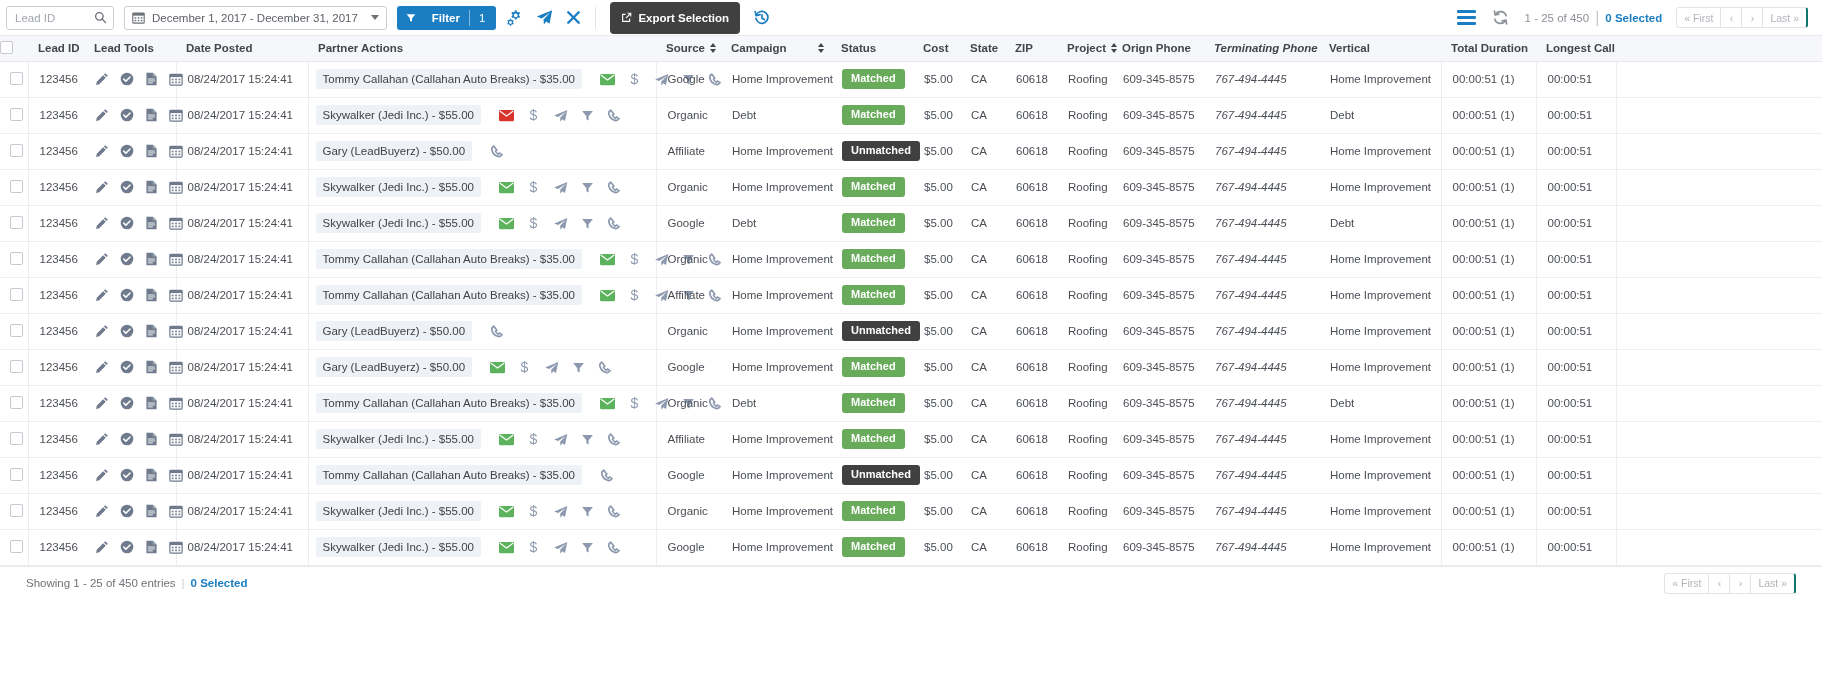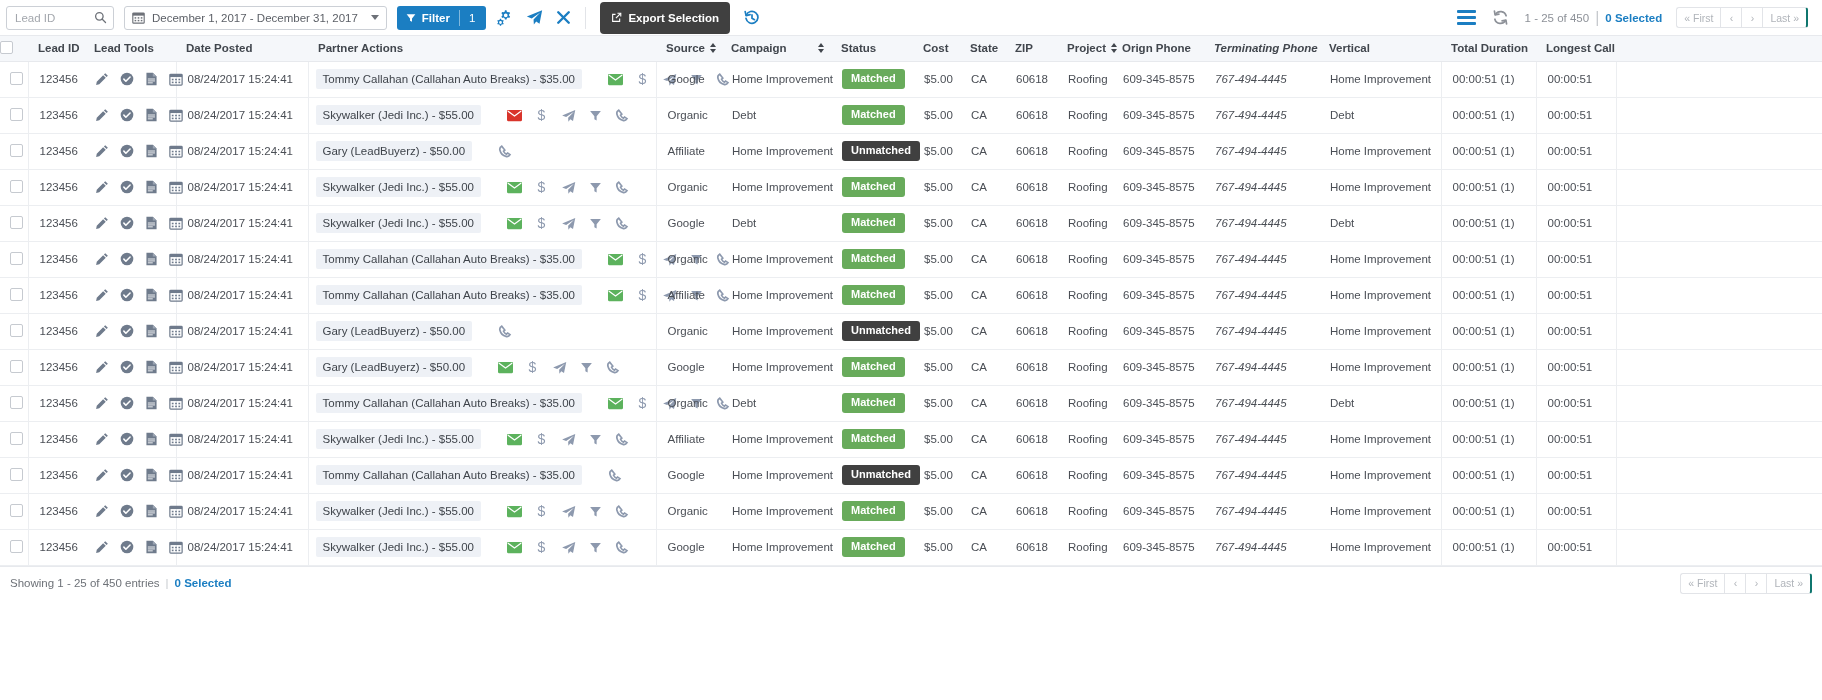--- a/index.html
+++ b/index.html
@@ -64,21 +64,21 @@
     height: 24px;
     background: #1b7ec2;
     border-radius: 3px;
     color: #fff;
     font-size: 11.5px;
     font-weight: bold;
     padding: 0 0 0 9px;
     margin-right: 10px;
     cursor: pointer;
   }
-  .filter-btn .lbl { margin-left: 6px; }
+  .filter-btn .lbl { margin-left: 16px; }
   .filter-divider {
     width: 1px; height: 16px; background: rgba(255,255,255,.45);
     margin: 0 9px;
   }
   .filter-count { padding-right: 11px; font-weight: normal; }
 
   .tool-icons { display: flex; align-items: center; gap: 13px; margin-right: 14px; }
   .tb-sep { width: 1px; height: 22px; background: #e2e4e8; margin-right: 14px; }
 
   .export-btn {
@@ -180,21 +180,21 @@
     cursor: pointer;
   }
   thead .cb { border-color: #c6cad0; }
 
   td .pad { padding-left: 10px; }
   .vline-l { border-left: 1px solid #eceef1; }
 
   .tools-cell { display: flex; align-items: center; gap: 11px; padding-left: 10px; }
   .tool-ic { cursor: pointer; display: block; }
 
-  .partner-cell { display: flex; align-items: center; padding-left: 6px; gap: 12px; }
+  .partner-cell { display: flex; align-items: center; padding-left: 6px; gap: 4px; }
   .partner-chip {
     background: #eef1f6;
     color: #3e434a;
     font-size: 11.5px;
     padding: 4px 7px;
     border-radius: 2px;
     white-space: nowrap;
   }
   .pa-icons { display: flex; align-items: center; gap: 13px; margin-left: 14px; }
 
@@ -207,21 +207,21 @@
     border-radius: 3px;
     line-height: 1;
   }
   .badge.matched   { background: #68ab5b; }
   .badge.unmatched { background: #404040; }
 
   
   .footer {
     height: 34px;
     display: flex; align-items: center;
-    padding: 0 10px;
+    padding: 0 26px;
     font-size: 11.5px;
     color: #6e7278;
     border-top: 1px solid #e7e9ed;
     background: #fff;
   }
   .footer .sel-link { margin-right: 0; }
   .footer-right { margin-left: auto; display: flex; align-items: center; }
 </style>
 </head>
 <body>

